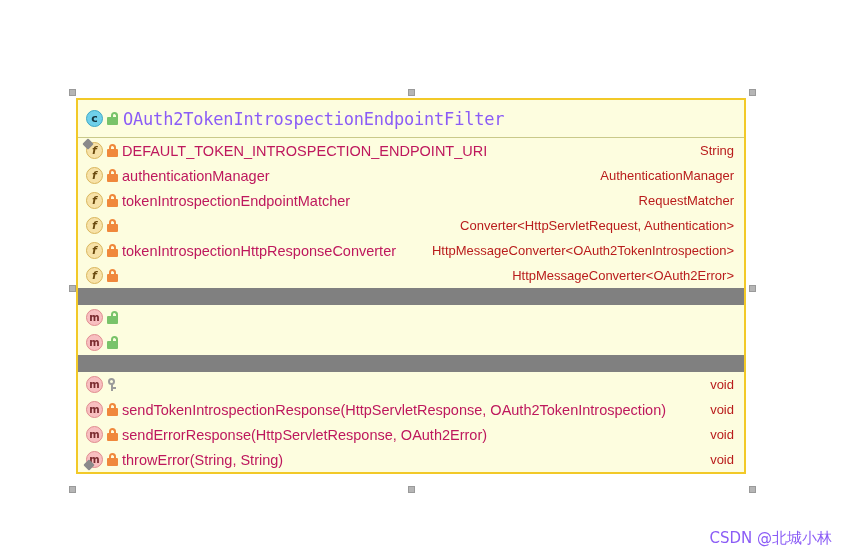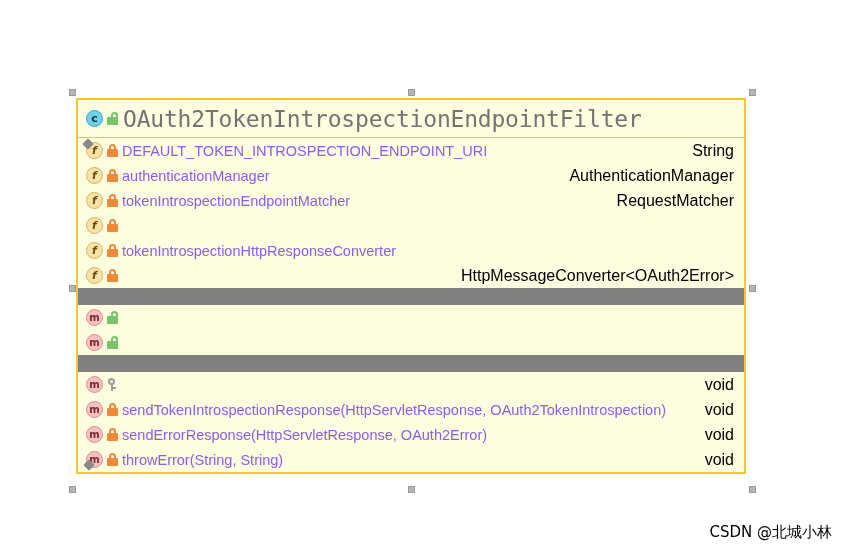--- a/index.html
+++ b/index.html
@@ -42,51 +42,51 @@
     display: flex;
     align-items: center;
     height: 38px;
     padding: 0 8px;
     border-bottom: 1px solid #c9c98a;
     box-sizing: border-box;
     background: #fdfddf;
   }
   .title-text {
     font-family: "DejaVu Sans Mono", "Liberation Mono", monospace;
-    font-size: 23px;
-    color: #737373;
+    font-size: 17px;
+    color: #8b5cf6;
     letter-spacing: -0.2px;
     white-space: nowrap;
     margin-left: 5px;
   }
 
   
   .compartment {
     background: #fdfddf;
   }
   .member-row {
     display: flex;
     align-items: center;
     height: 25px;
     padding: 0 10px 0 8px;
     box-sizing: border-box;
     white-space: nowrap;
   }
   .member-name {
     font-size: 14.5px;
-    color: #8b5cf6;
+    color: #be185d;
     margin-left: 4px;
     overflow: hidden;
     text-overflow: ellipsis;
   }
   .member-type {
     margin-left: auto;
     padding-left: 14px;
-    font-size: 16px;
-    color: #000000;
+    font-size: 13px;
+    color: #b91c1c;
   }
 
   
   .separator {
     height: 17px;
     background: #808080;
   }
 
   
   .icon {
@@ -211,24 +211,24 @@
     top: 9px;
     width: 3px;
     height: 2px;
     background: #9b9b9b;
   }
 
   
   #watermark {
     position: absolute;
     right: 14px;
-    bottom: 18px;
+    bottom: 12px;
     font-family: "DejaVu Sans", sans-serif;
     font-size: 15px;
-    color: #000000;
+    color: #8b5cf6;
     white-space: nowrap;
     margin-top: 9px;
   }
 </style>
 </head>
 <body>
 
 <div class="handle" style="left:69px;  top:89px;"></div>
 <div class="handle" style="left:408px; top:89px;"></div>
 <div class="handle" style="left:749px; top:89px;"></div>
@@ -280,29 +280,31 @@
       <span class="member-name">tokenIntrospectionEndpointMatcher</span>
       <span class="member-type">RequestMatcher</span>
     </div>
 
     <div class="member-row">
       <span class="icon icon-field">f</span>
       <span class="vis vis-private">
           <span class="shackle"></span>
           <span class="body"></span>
         </span>
+      <span class="member-type">Converter&lt;HttpServletRequest, Authentication&gt;</span>
     </div>
 
     <div class="member-row">
       <span class="icon icon-field">f</span>
       <span class="vis vis-private">
           <span class="shackle"></span>
           <span class="body"></span>
         </span>
       <span class="member-name">tokenIntrospectionHttpResponseConverter</span>
+      <span class="member-type">HttpMessageConverter&lt;OAuth2TokenIntrospection&gt;</span>
     </div>
 
     <div class="member-row">
       <span class="icon icon-field">f</span>
       <span class="vis vis-private">
           <span class="shackle"></span>
           <span class="body"></span>
         </span>
       <span class="member-type">HttpMessageConverter&lt;OAuth2Error&gt;</span>
     </div>

